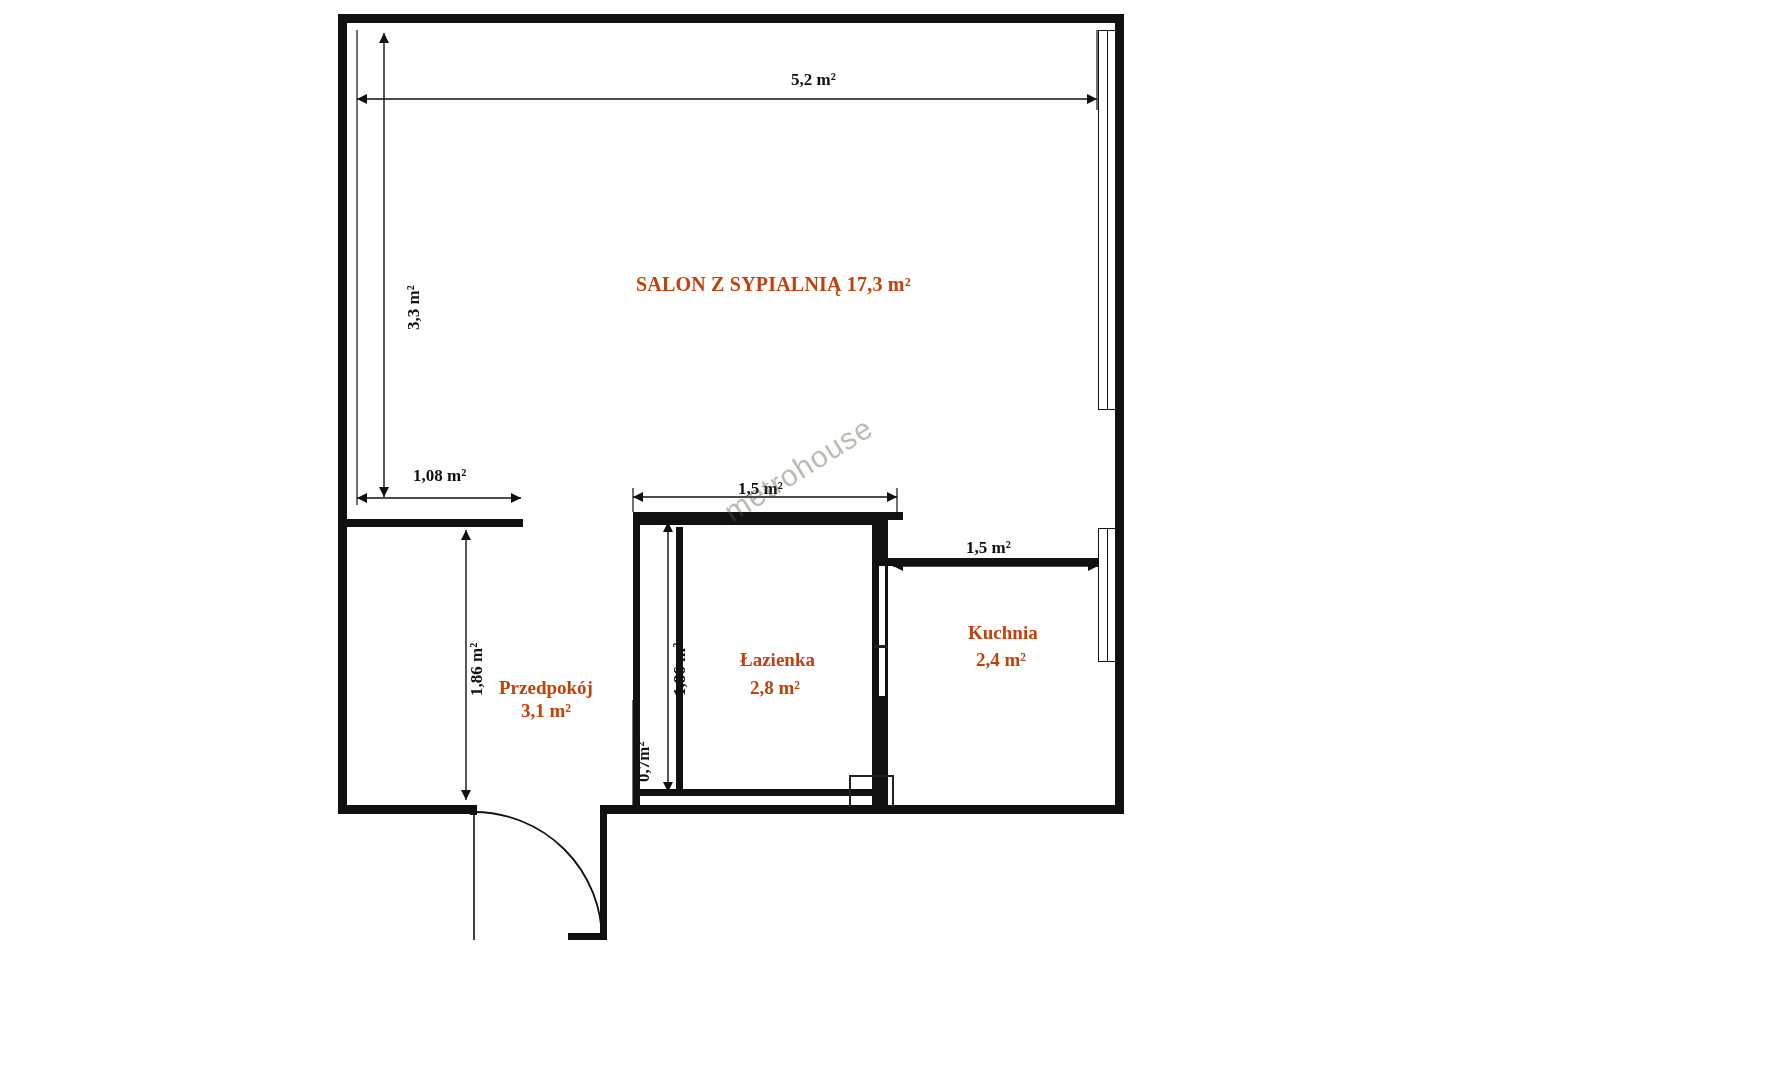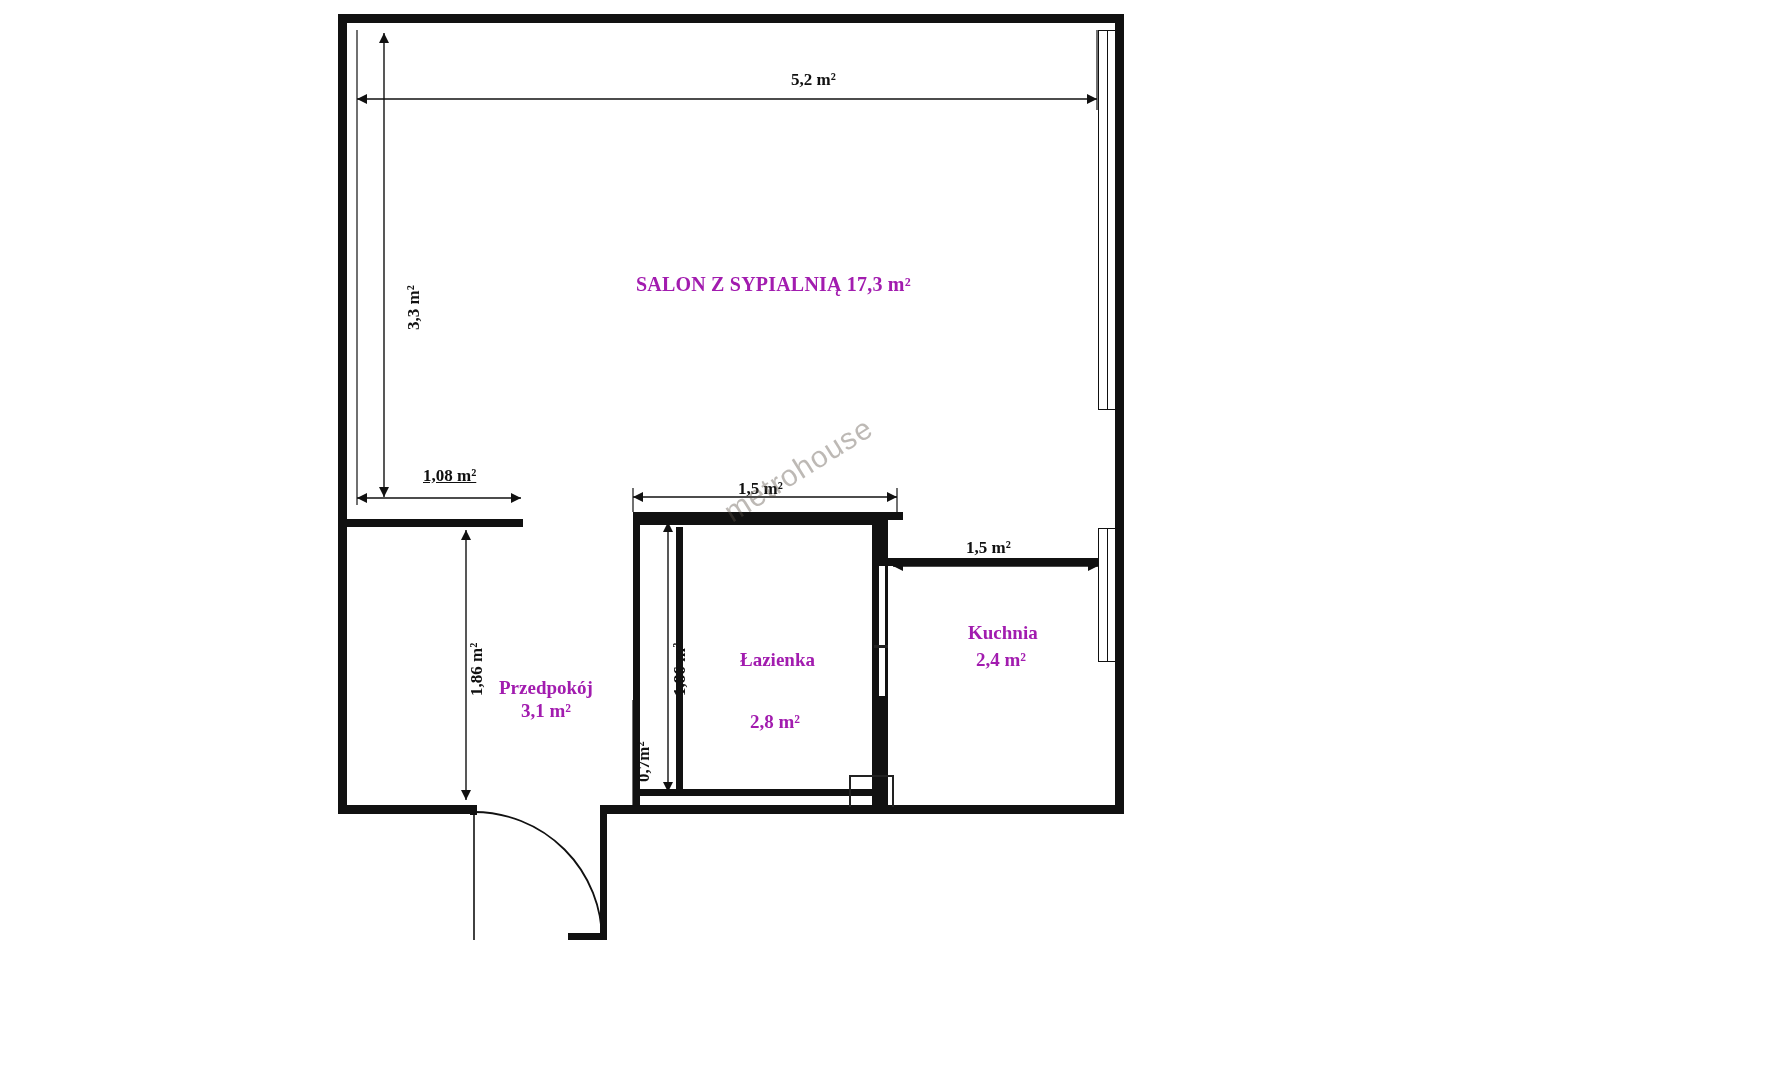--- a/index.html
+++ b/index.html
@@ -28,21 +28,21 @@
     position: absolute;
     background: #222222;
   }
   .label {
     position: absolute;
     font-weight: bold;
     font-size: 19px;
     line-height: 1.25;
     text-align: center;
     white-space: nowrap;
-    color: #a21caf;
+    color: #c2410c;
   }
   .label.big {
     font-size: 20px;
     letter-spacing: 0.2px;
   }
   .dim {
     position: absolute;
     font-weight: bold;
     font-size: 17px;
     white-space: nowrap;
@@ -158,30 +158,30 @@
     <line x1="633" y1="700" x2="633" y2="806" stroke="#111111" stroke-width="1.2"></line>
     <line x1="624" y1="806" x2="648" y2="806" stroke="#111111" stroke-width="1.2"></line>
   </svg>
 
   <div class="label big" style="left:636px; top:272px;">SALON Z SYPIALNIĄ 17,3 m²</div>
 
   <div class="label" style="left:499px; top:676px;">Przedpokój</div>
   <div class="label" style="left:521px; top:699px;">3,1 m²</div>
 
   <div class="label" style="left:740px; top:648px;">Łazienka</div>
-  <div class="label" style="left:750px; top:710px;">2,8 m²</div>
+  <div class="label" style="left:750px; top:676px;">2,8 m²</div>
 
   <div class="label" style="left:968px; top:621px;">Kuchnia</div>
   <div class="label" style="left:976px; top:648px;">2,4 m²</div>
 
   <div class="dim" style="left:791px; top:70px;">5,2 m²</div>
 
   <div class="dim vert" style="left:404px; top:330px;">3,3 m²</div>
 
-  <div class="dim" style="left:423px; top:466px;text-decoration:underline;">1,08 m²</div>
+  <div class="dim" style="left:413px; top:466px;">1,08 m²</div>
 
   <div class="dim" style="left:738px; top:479px;">1,5 m²</div>
 
   <div class="dim" style="left:966px; top:538px;">1,5 m²</div>
 
   <div class="dim vert" style="left:467px; top:696px;">1,86 m²</div>
 
   <div class="dim vert" style="left:670px; top:696px;">1,86 m²</div>
 
   <div class="dim vert" style="left:634px; top:782px;">0,7m²</div>

